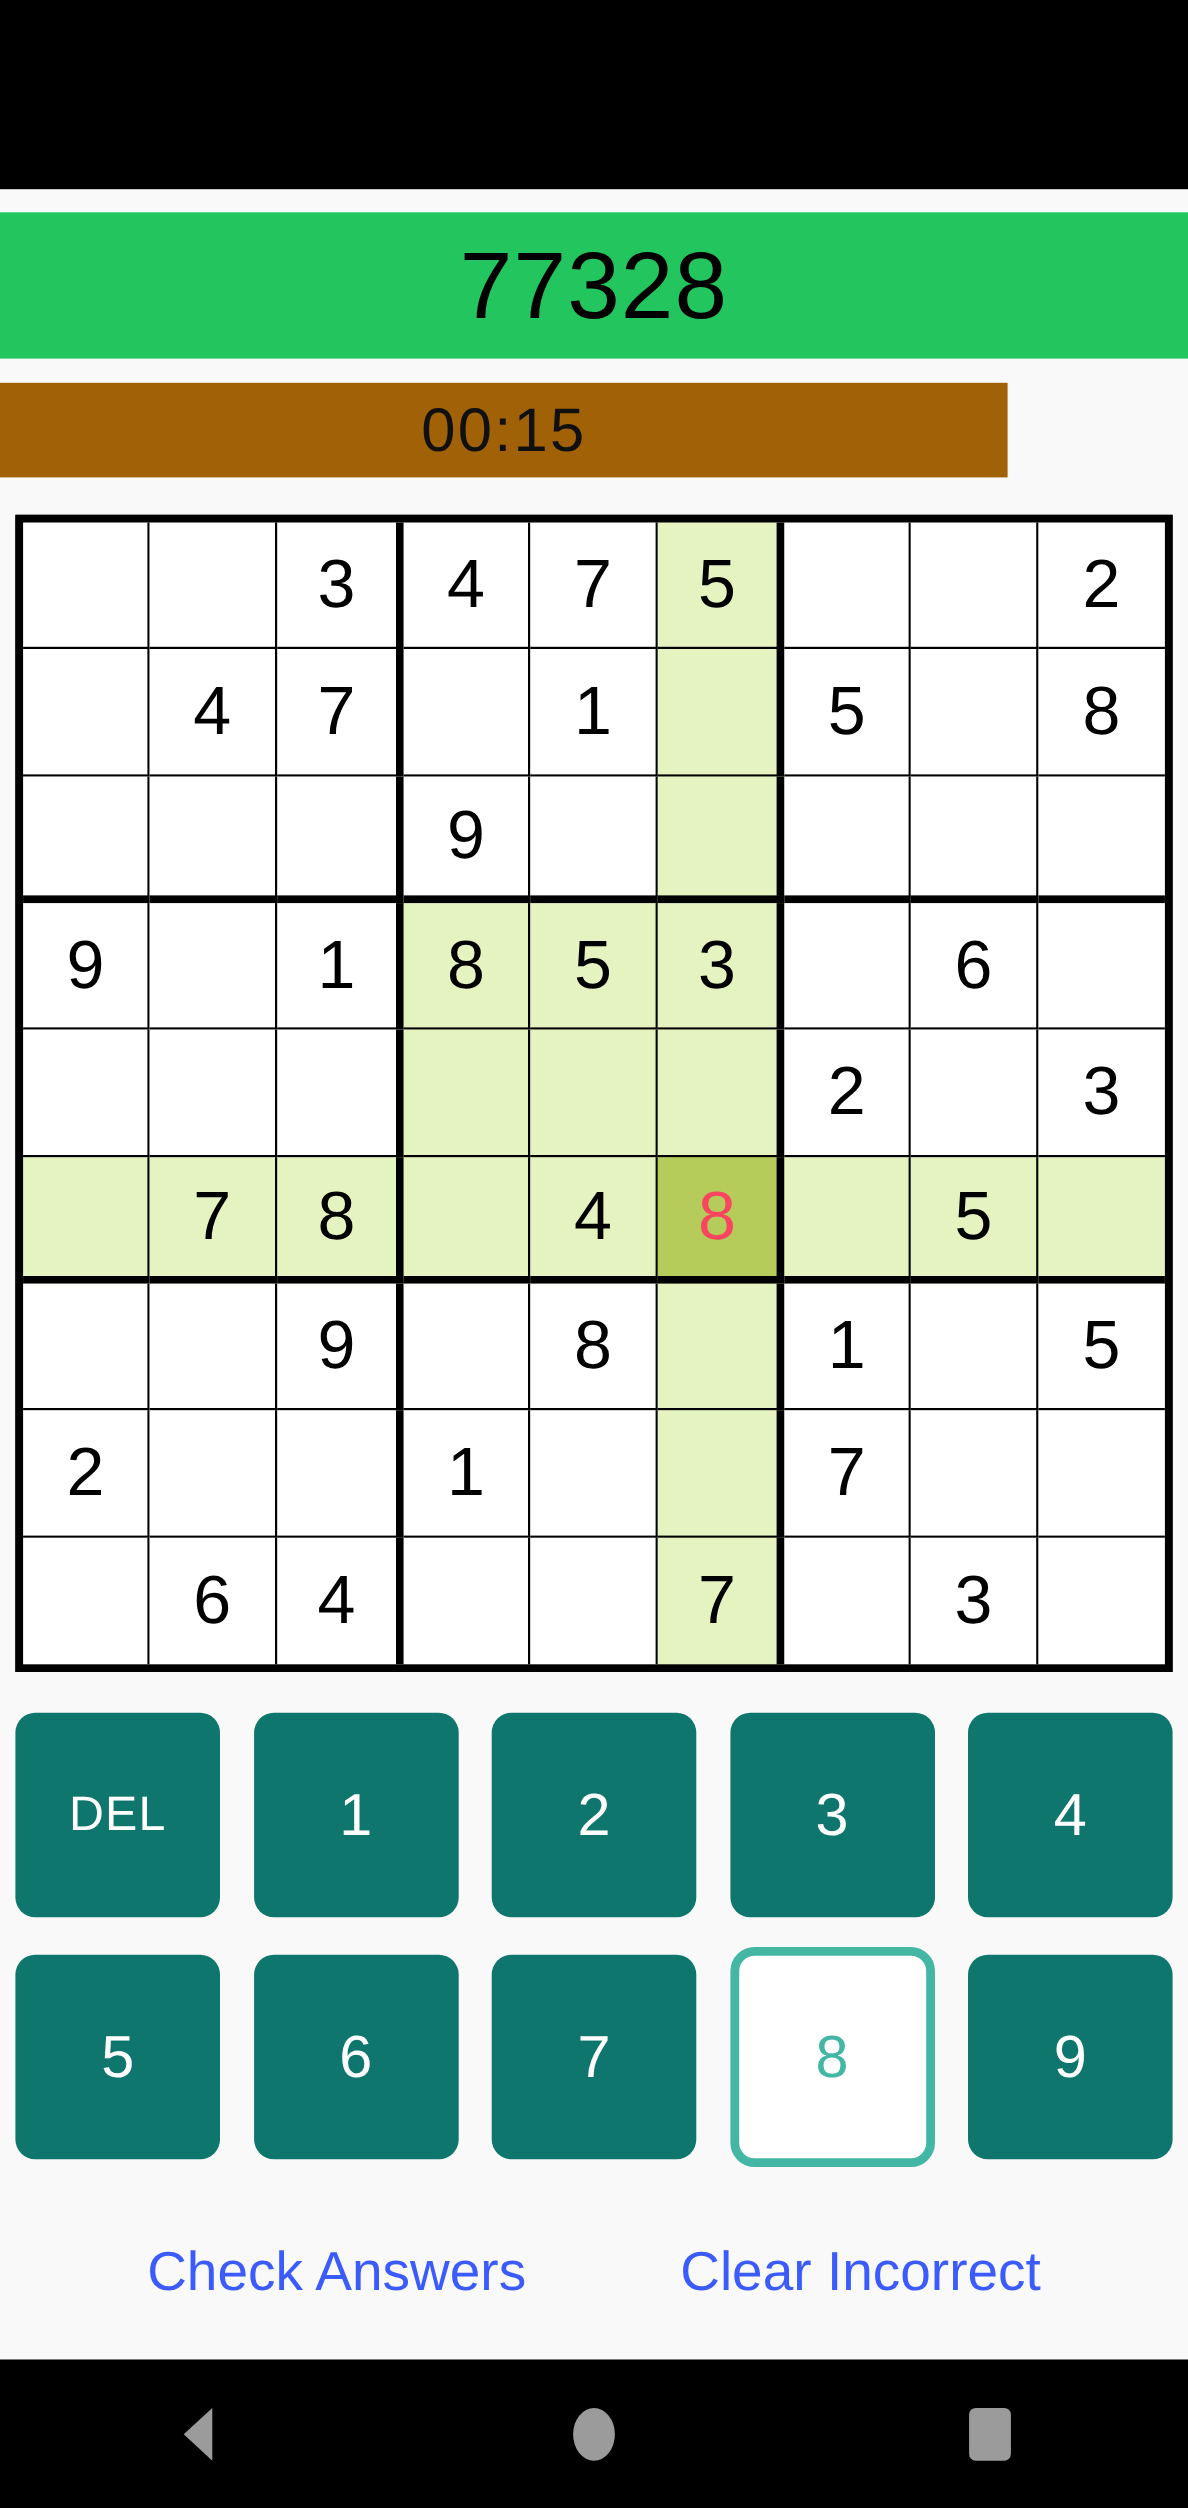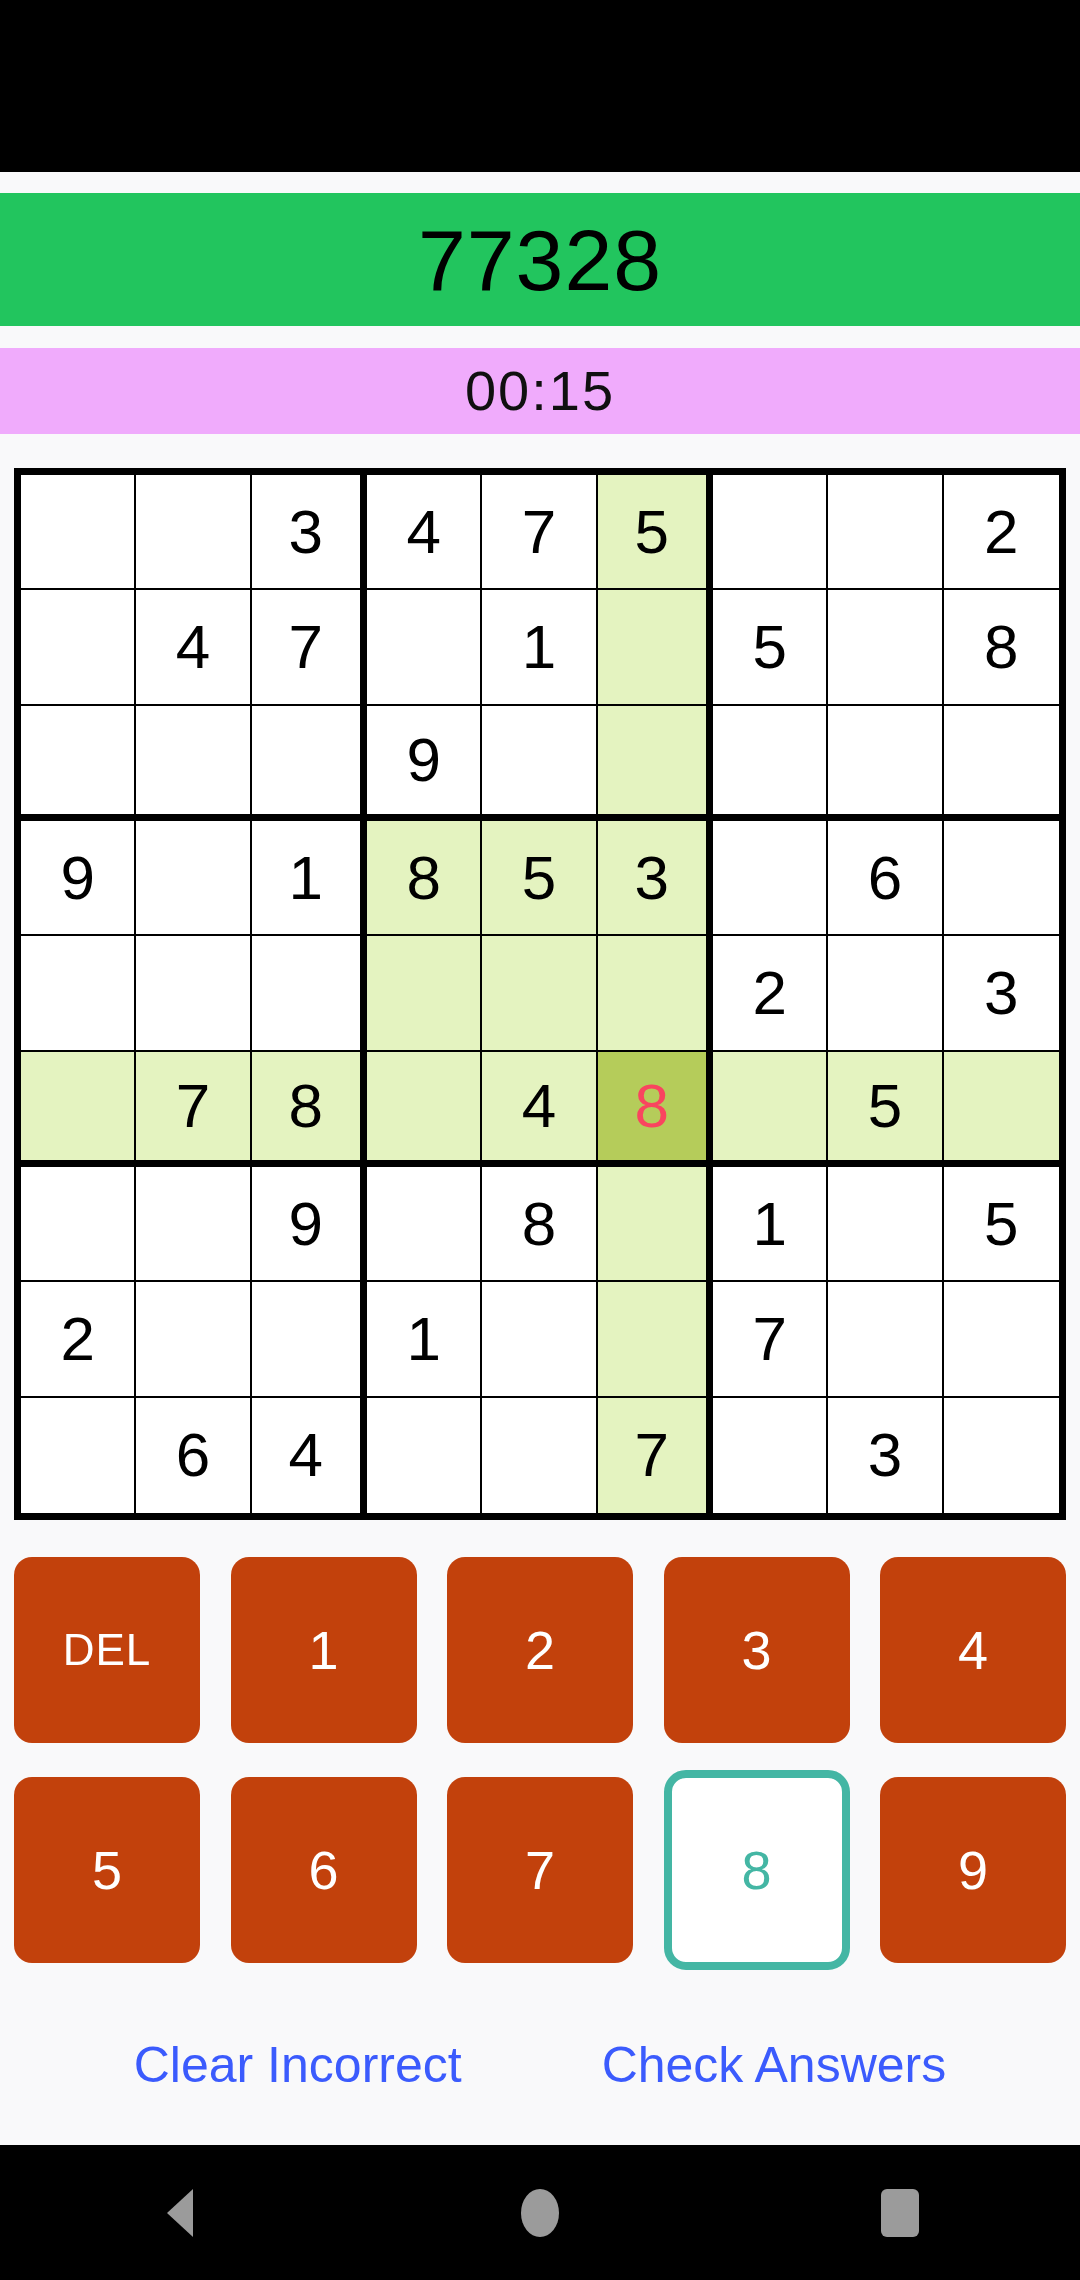--- a/index.html
+++ b/index.html
@@ -30,22 +30,22 @@
     font-size: 86px;
     font-weight: 400;
     color: #000000;
     letter-spacing: 1px;
     line-height: 1;
   }
 
   
   .timer-bar {
     position: absolute; left: 0; top: 348px;
-    width: 1080px; height: 86px;
-    background: #f0abfc;
+    width: 916px; height: 86px;
+    background: #a16207;
     display: flex; align-items: center; justify-content: center;
   }
   .timer-text {
     font-size: 56px;
     font-weight: 400;
     color: #101010;
     letter-spacing: 2px;
     line-height: 1;
   }
 
@@ -92,21 +92,21 @@
     display: flex;
     width: 1052px;
     height: 200px;
     margin-bottom: 20px;
     justify-content: space-between;
   }
   .key {
     width: 186px; height: 186px;
     margin-top: 7px;
     border-radius: 18px;
-    background: #c2410c;
+    background: #0f766e;
     color: #ffffff;
     display: flex; align-items: center; justify-content: center;
     font-size: 54px;
     font-weight: 400;
     line-height: 1;
     border: 0;
     cursor: pointer;
   }
   .key.del { font-size: 44px; letter-spacing: 1px; }
   .key.active {
@@ -276,22 +276,22 @@
       <div class="key-row">
         <button class="key">5</button>
         <button class="key">6</button>
         <button class="key">7</button>
         <button class="key active">8</button>
         <button class="key">9</button>
       </div>
     </div>
 
   <div class="actions">
+    <button class="action-link">Check Answers</button>
     <button class="action-link">Clear Incorrect</button>
-    <button class="action-link">Check Answers</button>
   </div>
 
   <div class="nav-bar">
     <div class="nav-btn">
       <div class="nav-back"></div>
     </div>
     <div class="nav-btn">
       <div class="nav-home"></div>
     </div>
     <div class="nav-btn">

